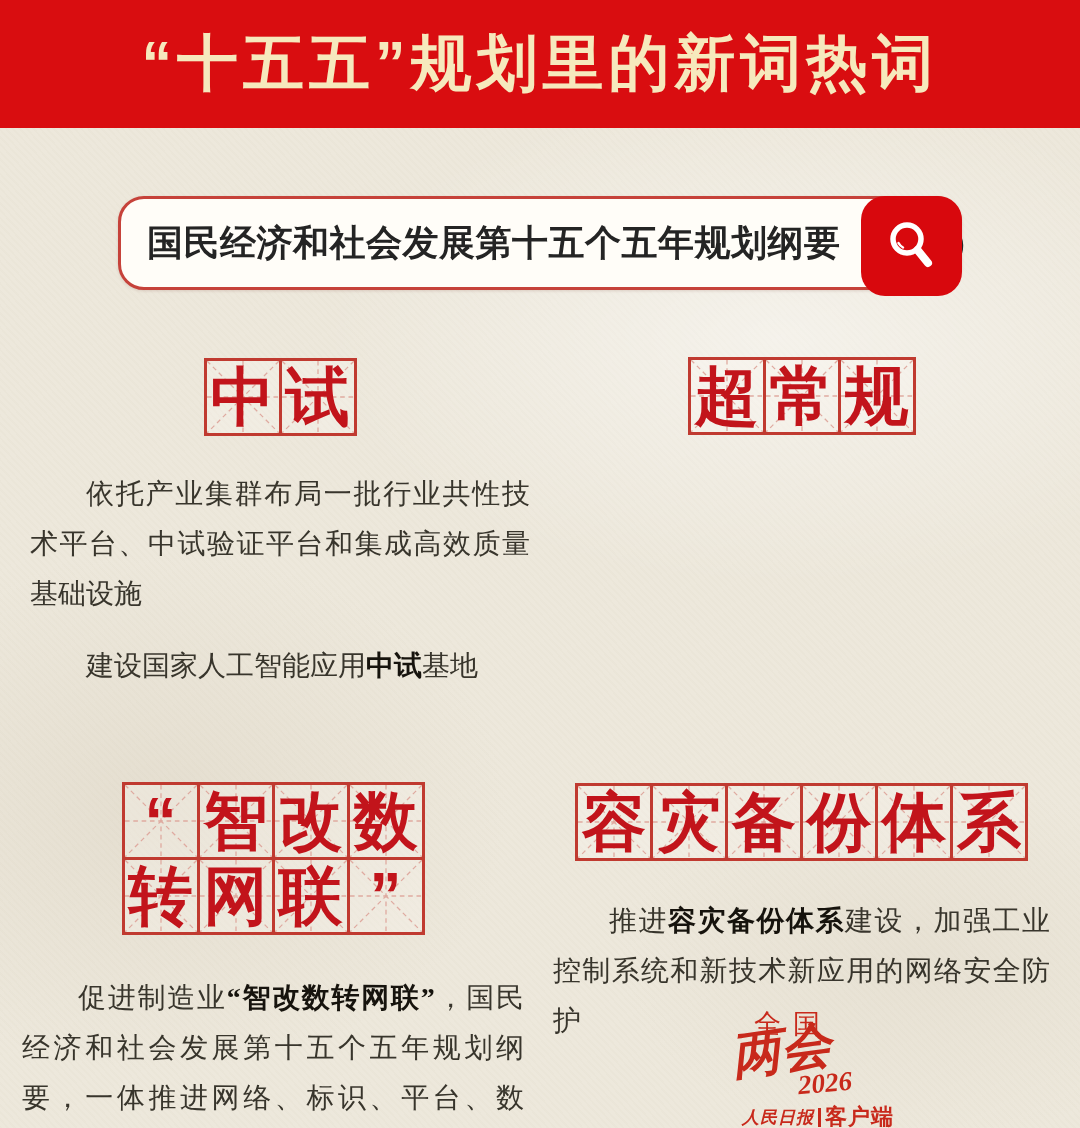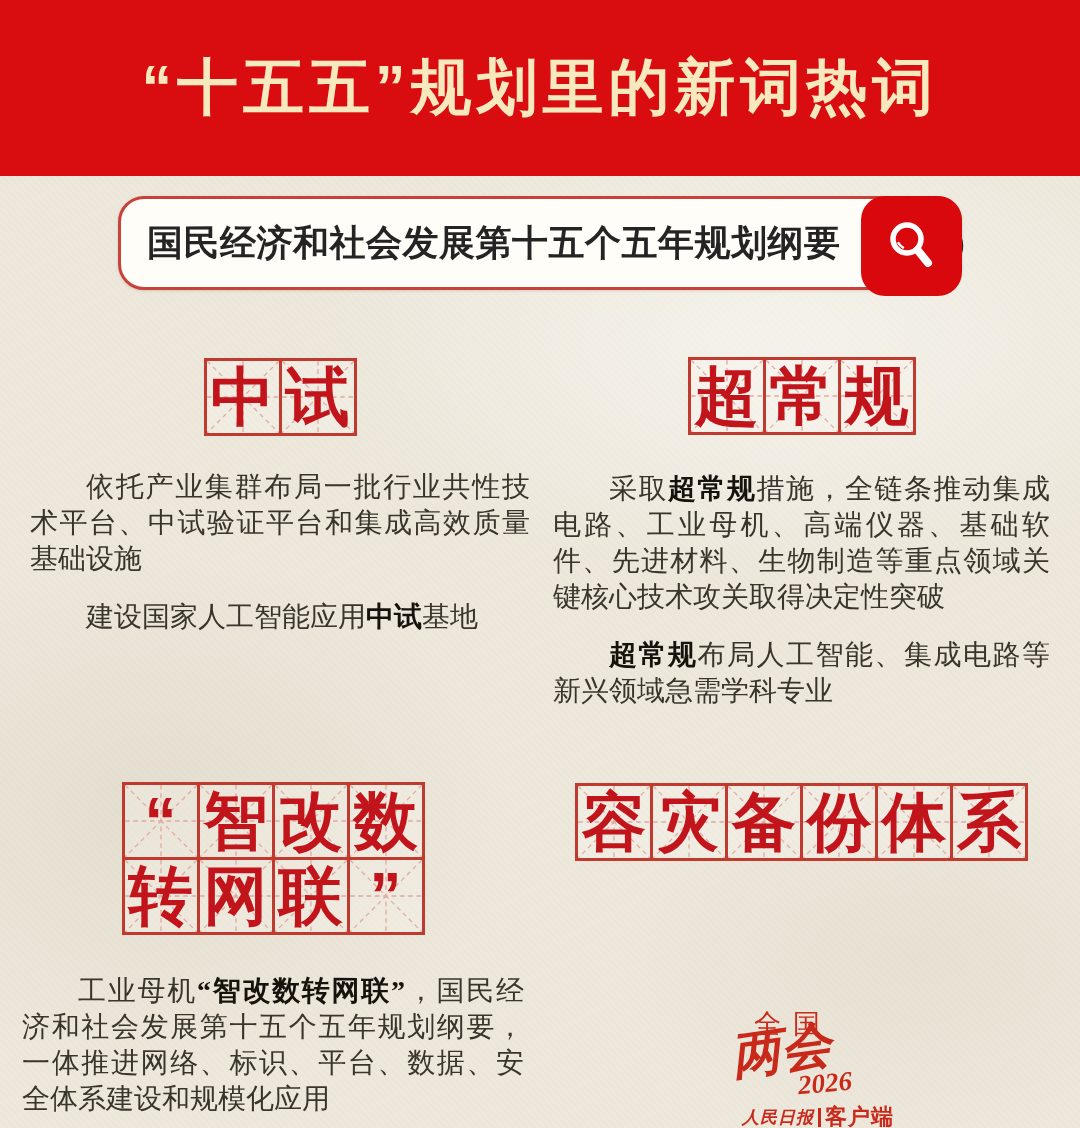--- a/index.html
+++ b/index.html
@@ -12,21 +12,21 @@
     background-color:#ede8db;
     background-image:
       radial-gradient(ellipse 700px 380px at 72% 30%, rgba(255,255,255,0.45), transparent 65%),
       radial-gradient(ellipse 560px 420px at 15% 72%, rgba(209,199,180,0.30), transparent 62%),
       radial-gradient(ellipse 500px 300px at 85% 85%, rgba(212,203,185,0.25), transparent 60%),
       repeating-linear-gradient(47deg, rgba(120,110,90,0.02) 0 2px, rgba(255,255,255,0.02) 2px 5px);
   }
 
   
   .banner {
-    position:absolute; left:0; top:0; width:1080px; height:176px;
+    position:absolute; left:0; top:0; width:1080px; height:128px;
     background:#d90d10;
     display:flex; align-items:center; justify-content:center;
   }
   .banner h1 {
     margin:0; padding:0 10px;
     font-size:61px; font-weight:900; letter-spacing:5px;
     color:#f6e9bd; white-space:nowrap;
   }
 
   
@@ -74,21 +74,21 @@
     font-family:"Liberation Sans", sans-serif;
   }
 
   .paragraphs { font-family:"Liberation Serif", serif; }
   .sec-0 .paragraphs { margin-top:33px; }
   .sec-1 .paragraphs { margin-top:36px; }
   .sec-2 .paragraphs { margin-top:38px; }
   .sec-3 .paragraphs { margin-top:35px; }
   .paragraphs p {
     margin:0 0 22px 0;
-    font-size:28px; line-height:36px;
+    font-size:28px; line-height:50px;
     text-indent:2em; text-align:justify;
     color:#38352c;
   }
   .paragraphs p b { font-weight:800; color:#16130d; }
 
   
   .logo { position:absolute; left:738px; top:1006px; width:170px; height:116px; color:#c8291b; }
   .logo .l-quanguo {
     position:absolute; left:16px; top:0;
     font-size:27px; font-weight:400; letter-spacing:12px; white-space:nowrap;
@@ -186,24 +186,20 @@
               <div class="char-box">
                 <svg viewBox="0 0 78 78" preserveAspectRatio="none">
                   <line x1="0" y1="0" x2="78" y2="78" stroke="#dfaaa0" stroke-width="1.4" stroke-dasharray="5 4"></line>
                   <line x1="78" y1="0" x2="0" y2="78" stroke="#dfaaa0" stroke-width="1.4" stroke-dasharray="5 4"></line>
                   <line x1="39" y1="0" x2="39" y2="78" stroke="#dfaaa0" stroke-width="1.4" stroke-dasharray="5 4"></line>
                   <line x1="0" y1="39" x2="78" y2="39" stroke="#dfaaa0" stroke-width="1.4" stroke-dasharray="5 4"></line>
                 </svg>
                 <span class="ch">规</span>
               </div>
             </div></div></div>
-      <div class="paragraphs">
-          <p><span>采取</span><b>超常规</b><span>措施，全链条推动集成电路、工业母机、高端仪器、基础软件、先进材料、生物制造等重点领域关键核心技术攻关取得决定性突破</span></p>
-          <p><b>超常规</b><span>布局人工智能、集成电路等新兴领域急需学科专业</span></p>
-        </div>
     </section>
     <section class="sec sec-2">
       <div class="grid-wrap"><div class="char-grid"><div class="char-row">
               <div class="char-box">
                 <svg viewBox="0 0 78 78" preserveAspectRatio="none">
                   <line x1="0" y1="0" x2="78" y2="78" stroke="#dfaaa0" stroke-width="1.4" stroke-dasharray="5 4"></line>
                   <line x1="78" y1="0" x2="0" y2="78" stroke="#dfaaa0" stroke-width="1.4" stroke-dasharray="5 4"></line>
                   <line x1="39" y1="0" x2="39" y2="78" stroke="#dfaaa0" stroke-width="1.4" stroke-dasharray="5 4"></line>
                   <line x1="0" y1="39" x2="78" y2="39" stroke="#dfaaa0" stroke-width="1.4" stroke-dasharray="5 4"></line>
                 </svg>
@@ -268,21 +264,21 @@
                 <svg viewBox="0 0 78 78" preserveAspectRatio="none">
                   <line x1="0" y1="0" x2="78" y2="78" stroke="#dfaaa0" stroke-width="1.4" stroke-dasharray="5 4"></line>
                   <line x1="78" y1="0" x2="0" y2="78" stroke="#dfaaa0" stroke-width="1.4" stroke-dasharray="5 4"></line>
                   <line x1="39" y1="0" x2="39" y2="78" stroke="#dfaaa0" stroke-width="1.4" stroke-dasharray="5 4"></line>
                   <line x1="0" y1="39" x2="78" y2="39" stroke="#dfaaa0" stroke-width="1.4" stroke-dasharray="5 4"></line>
                 </svg>
                 <span class="ch">”</span>
               </div>
             </div></div></div>
       <div class="paragraphs">
-          <p><span>工业母机</span><b>“智改数转网联”</b><span>，国民经济和社会发展第十五个五年规划纲要，一体推进网络、标识、平台、数据、安全体系建设和规模化应用</span></p>
+          <p><span>促进制造业</span><b>“智改数转网联”</b><span>，国民经济和社会发展第十五个五年规划纲要，一体推进网络、标识、平台、数据、安全体系建设和规模化应用</span></p>
         </div>
     </section>
     <section class="sec sec-3">
       <div class="grid-wrap"><div class="char-grid"><div class="char-row">
               <div class="char-box">
                 <svg viewBox="0 0 78 78" preserveAspectRatio="none">
                   <line x1="0" y1="0" x2="78" y2="78" stroke="#dfaaa0" stroke-width="1.4" stroke-dasharray="5 4"></line>
                   <line x1="78" y1="0" x2="0" y2="78" stroke="#dfaaa0" stroke-width="1.4" stroke-dasharray="5 4"></line>
                   <line x1="39" y1="0" x2="39" y2="78" stroke="#dfaaa0" stroke-width="1.4" stroke-dasharray="5 4"></line>
                   <line x1="0" y1="39" x2="78" y2="39" stroke="#dfaaa0" stroke-width="1.4" stroke-dasharray="5 4"></line>
@@ -328,20 +324,23 @@
               <div class="char-box">
                 <svg viewBox="0 0 78 78" preserveAspectRatio="none">
                   <line x1="0" y1="0" x2="78" y2="78" stroke="#dfaaa0" stroke-width="1.4" stroke-dasharray="5 4"></line>
                   <line x1="78" y1="0" x2="0" y2="78" stroke="#dfaaa0" stroke-width="1.4" stroke-dasharray="5 4"></line>
                   <line x1="39" y1="0" x2="39" y2="78" stroke="#dfaaa0" stroke-width="1.4" stroke-dasharray="5 4"></line>
                   <line x1="0" y1="39" x2="78" y2="39" stroke="#dfaaa0" stroke-width="1.4" stroke-dasharray="5 4"></line>
                 </svg>
                 <span class="ch">系</span>
               </div>
             </div></div></div>
+      <div class="paragraphs">
+          <p><span>推进</span><b>容灾备份体系</b><span>建设，加强工业控制系统和新技术新应用的网络安全防护</span></p>
+        </div>
     </section>
   </main>
 
   <div class="logo">
     <span class="l-quanguo">全国</span>
     <span class="l-lianghui">两会</span>
     <span class="l-year">2026</span>
     <span class="l-brandline">
       <span class="l-paper">人民日报</span>
       <span class="l-div"></span>

